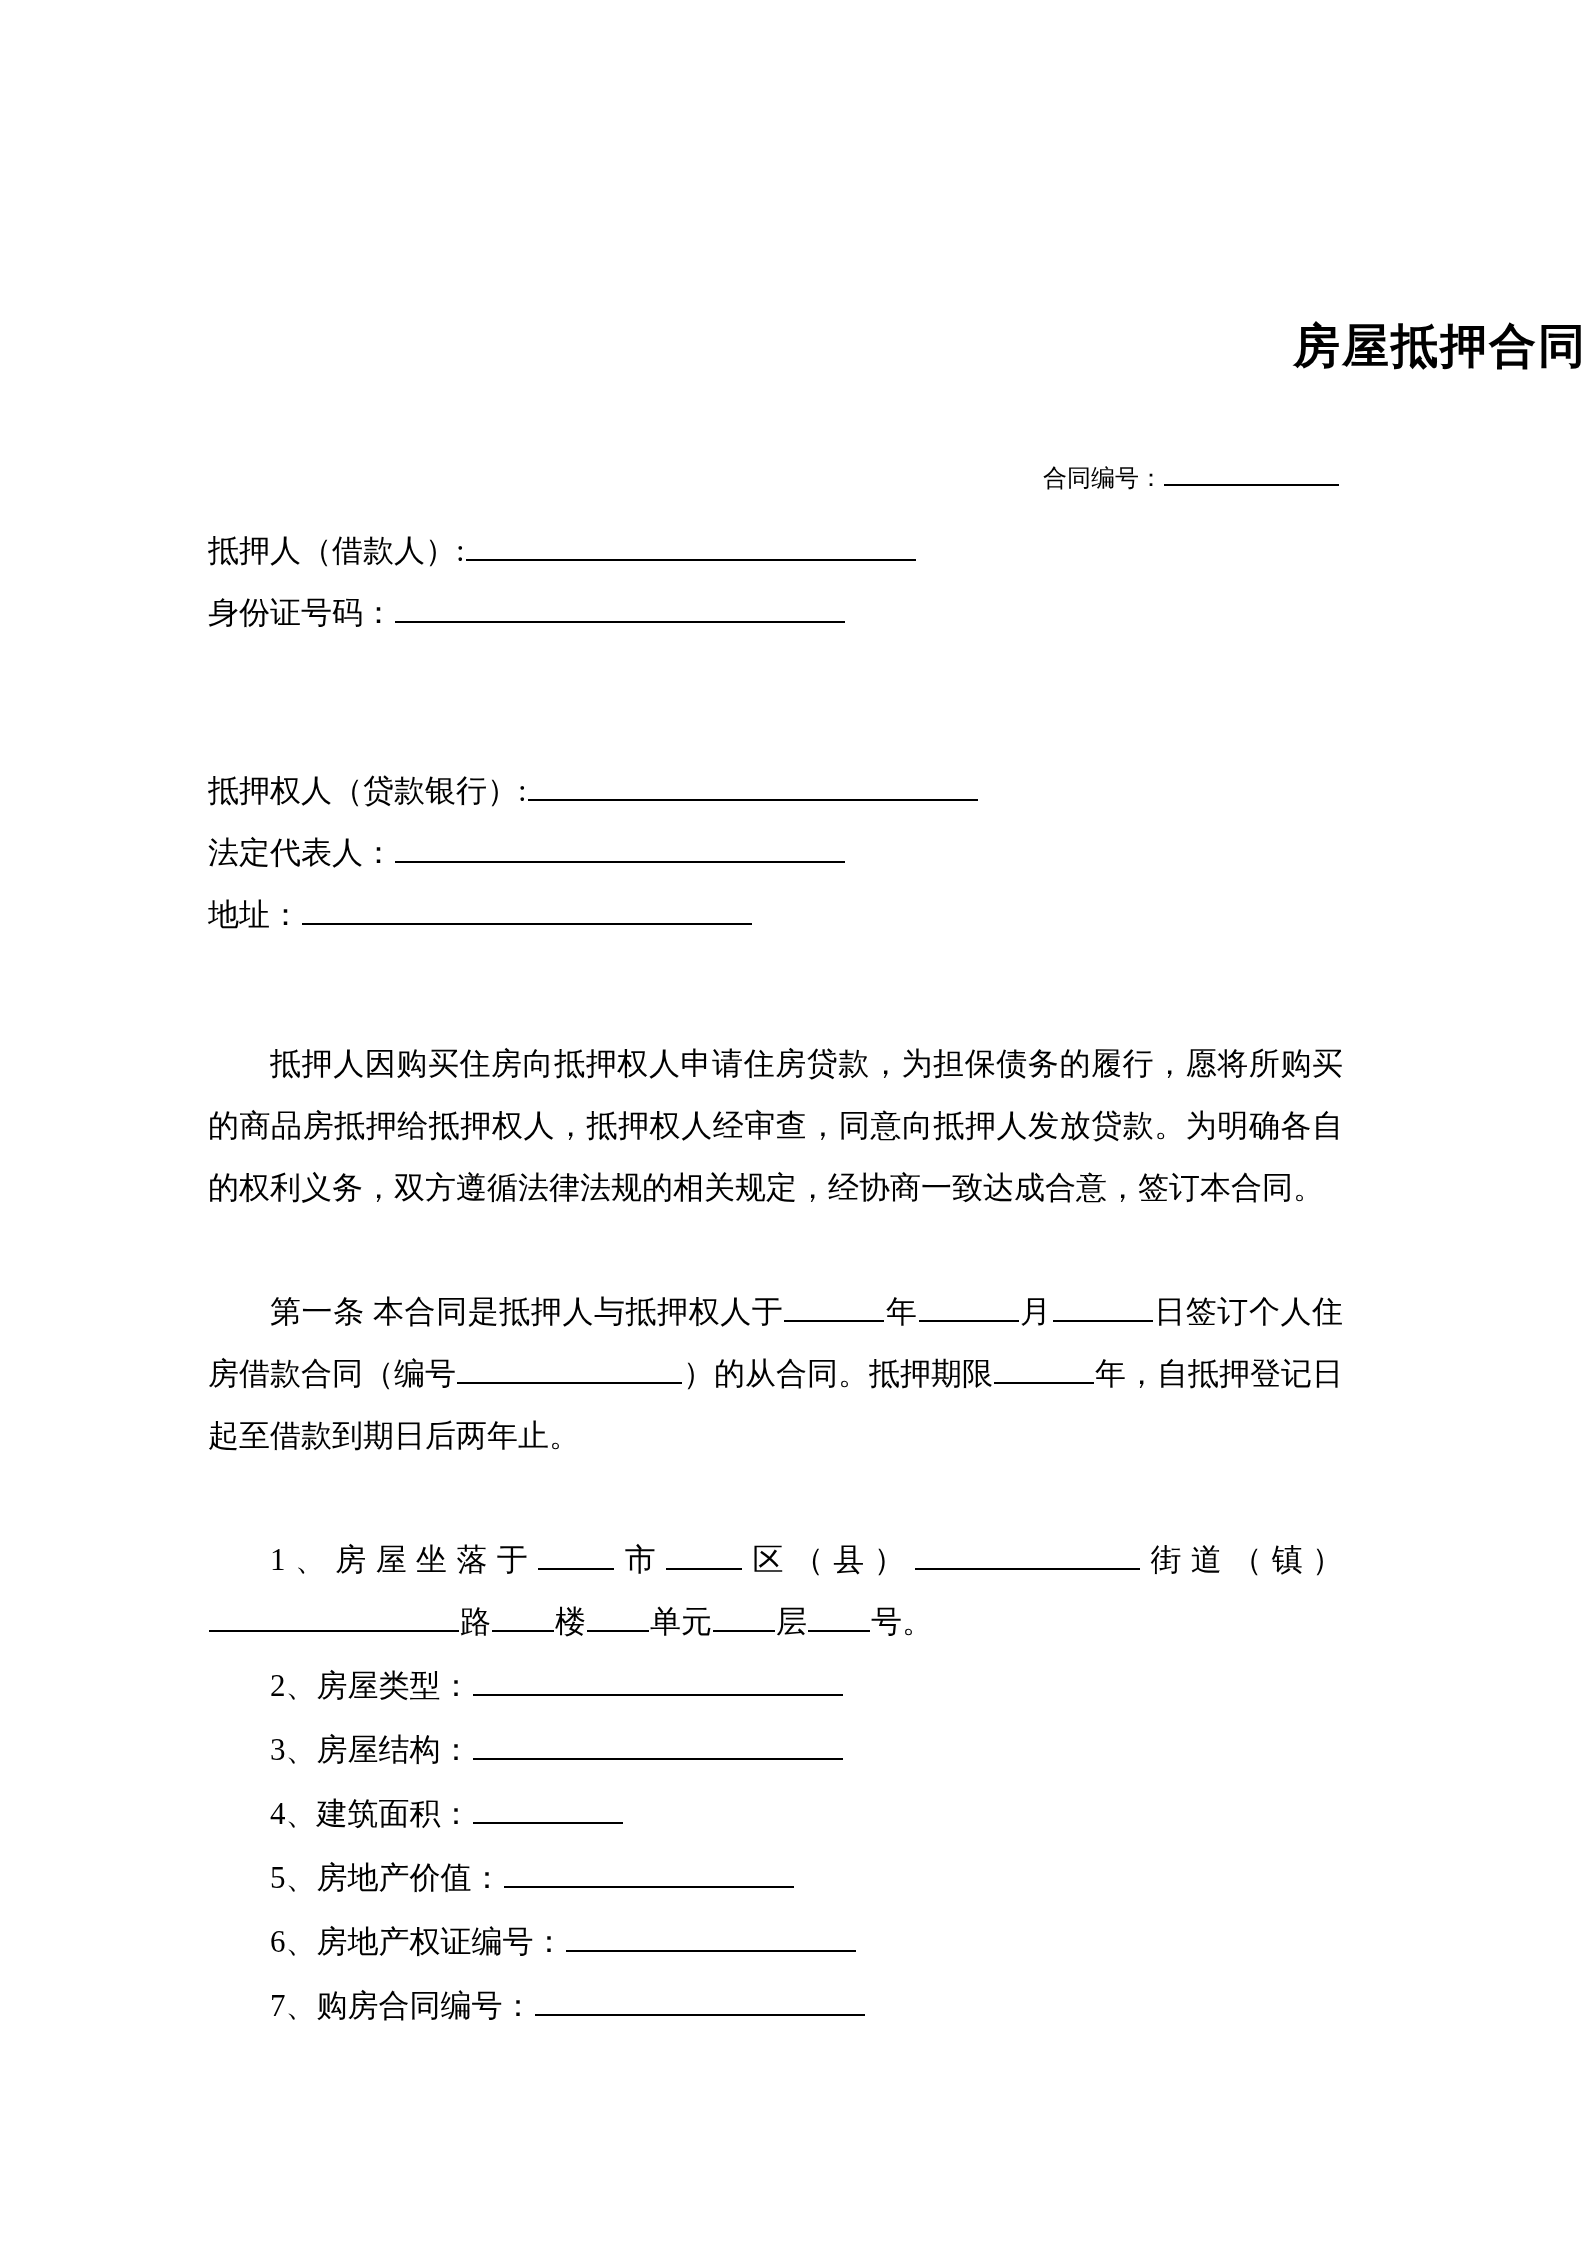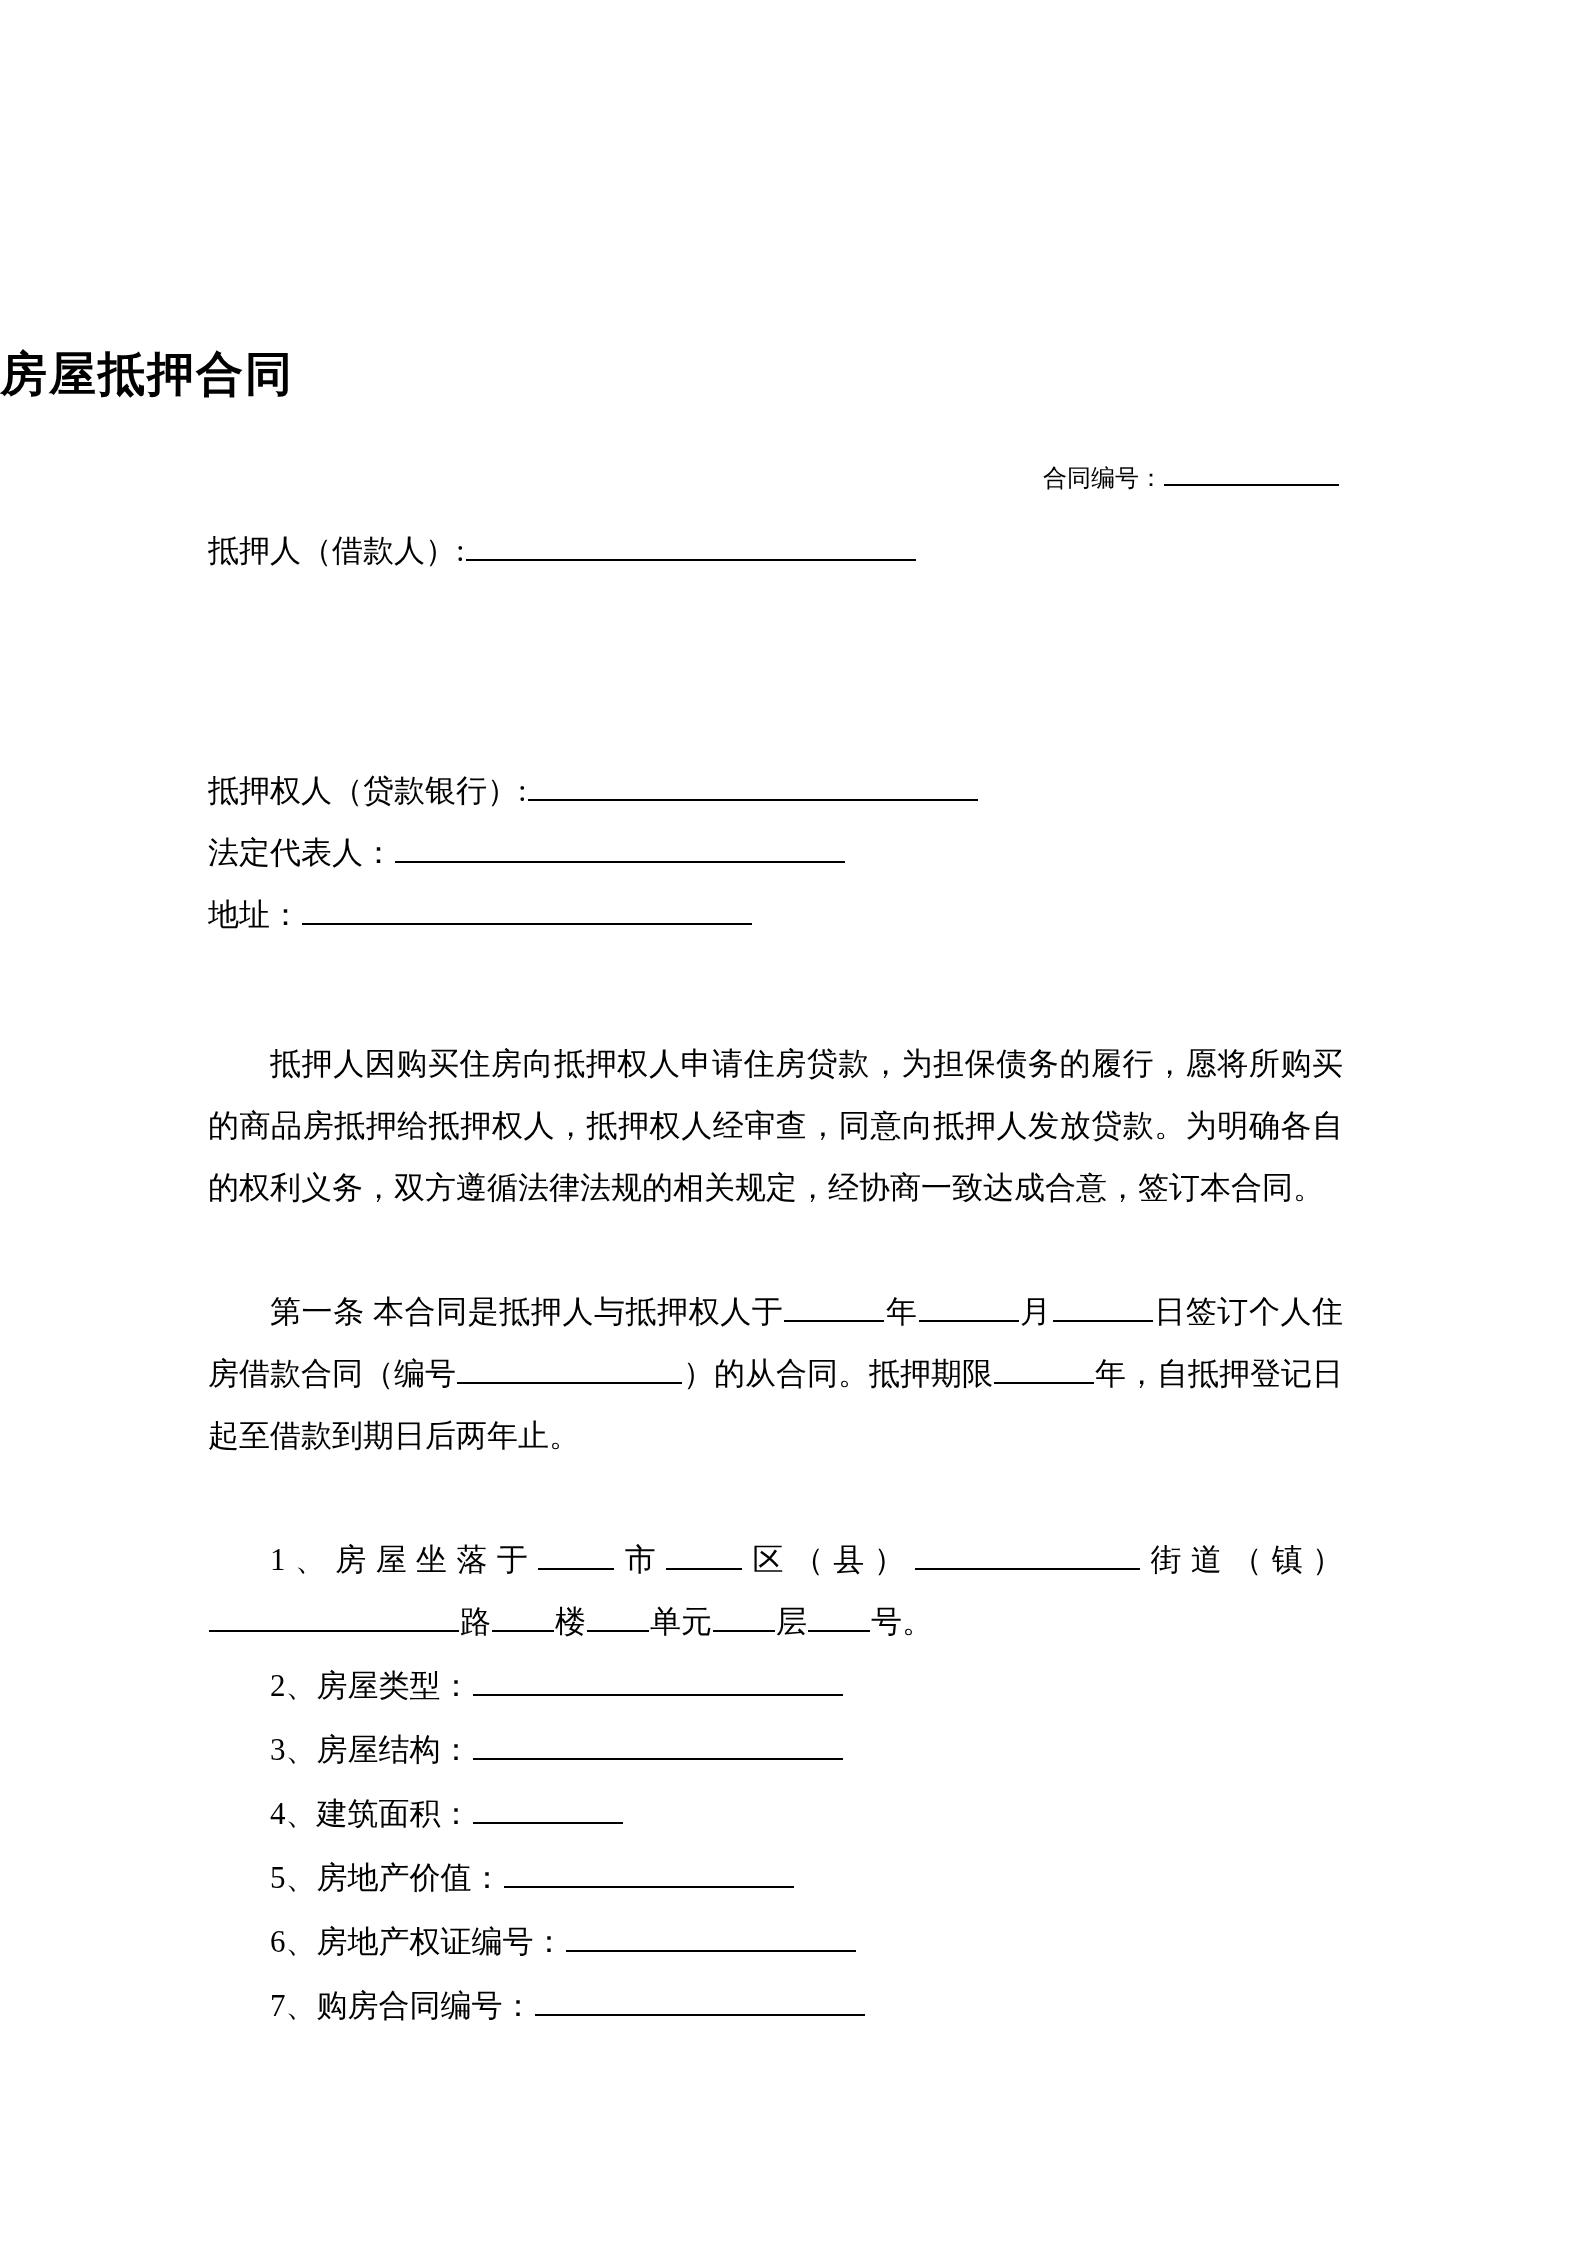--- a/index.html
+++ b/index.html
@@ -21,27 +21,26 @@
     box-sizing: border-box;
     overflow: hidden;
   }
 
   
   .doc-title {
     position: absolute;
     left: 0;
     top: 318px;
     width: 1587px;
-    text-align: left;
+    text-align: right;
     font-family: "DejaVu Sans", "Liberation Sans", sans-serif;
     font-weight: bold;
     font-size: 47px;
     letter-spacing: 2px;
     line-height: 1.2;
-    margin-top: 28px;
   }
 
   
   .contract-no {
     position: absolute;
     left: 0;
     top: 462px;
     width: 1340px;
     text-align: right;
     font-size: 24px;
@@ -127,20 +126,23 @@
   <div class="doc-title">房屋抵押合同</div>
 
   <div class="contract-no">
     <span>合同编号：</span><span class="blank b-xl"></span>
   </div>
 
   <div class="party-block party-mortgagor">
     <div class="party-line">
       <span>抵押人（借款人）:</span><span class="blank b-8xl"></span>
     </div>
+    <div class="party-line">
+      <span>身份证号码：</span><span class="blank b-8xl"></span>
+    </div>
   </div>
 
   <div class="party-block party-mortgagee">
     <div class="party-line">
       <span>抵押权人（贷款银行）:</span><span class="blank b-8xl"></span>
     </div>
     <div class="party-line">
       <span>法定代表人：</span><span class="blank b-8xl"></span>
     </div>
     <div class="party-line">

